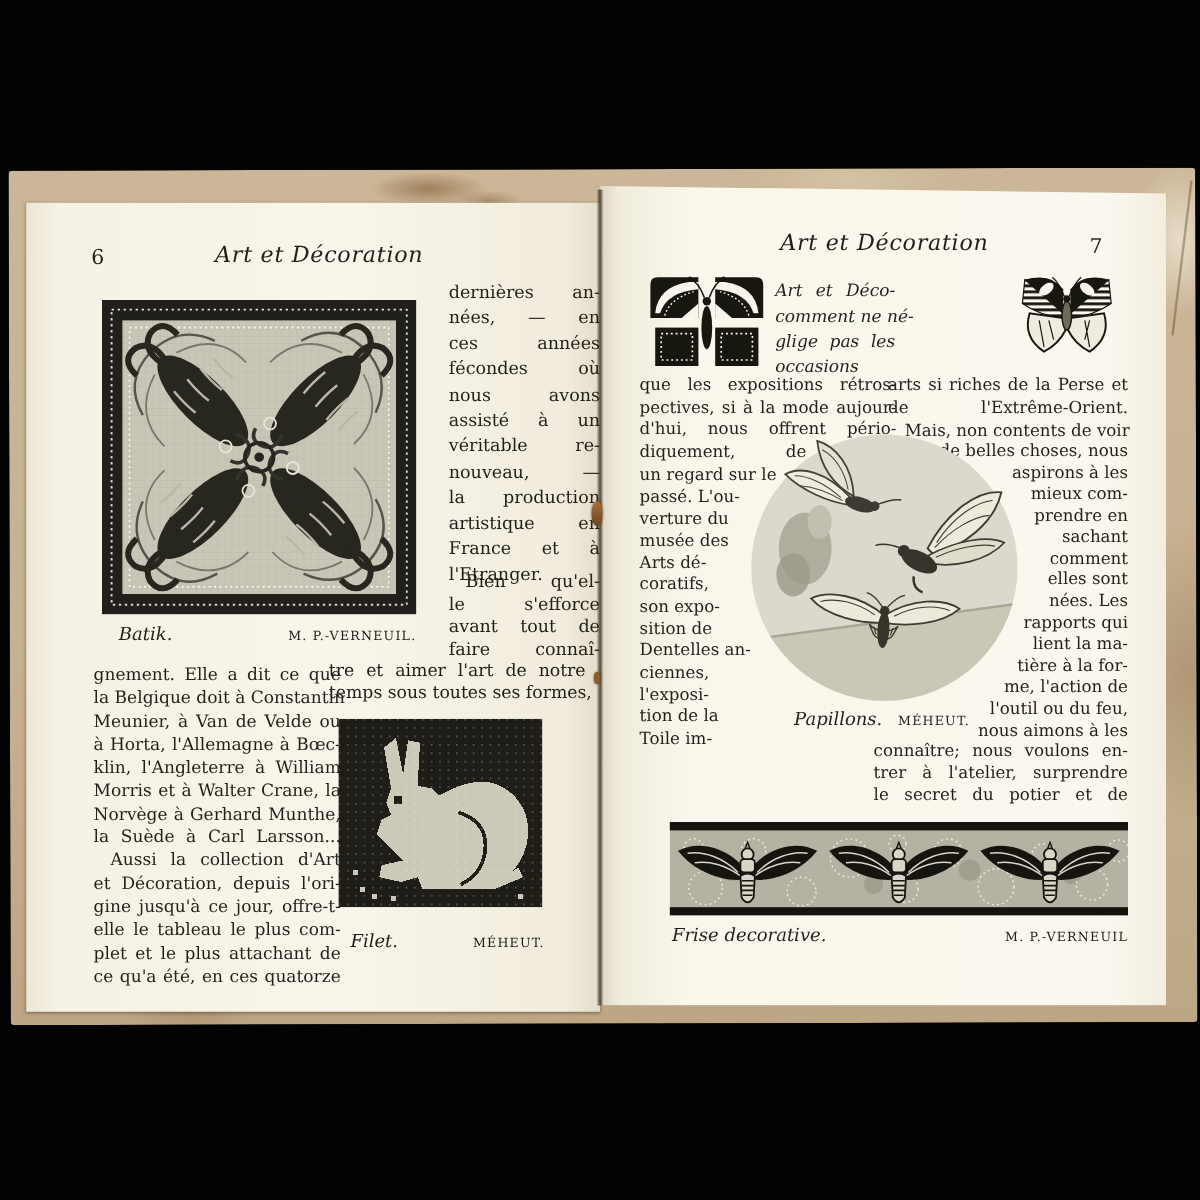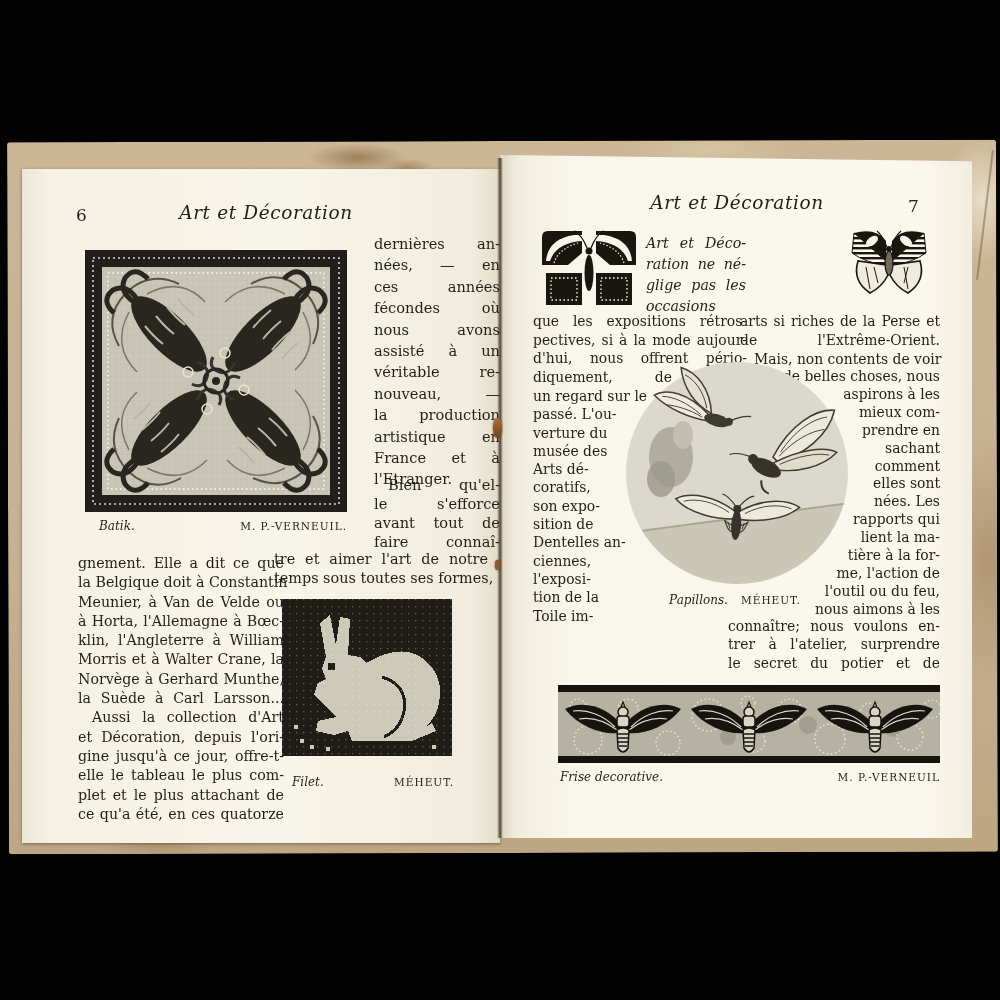--- a/index.html
+++ b/index.html
@@ -32,21 +32,21 @@
   .staple.s2{left:495px;top:560px;width:5px;height:10px;}
   
   .pagenum{position:absolute;font-size:17px;}
   .running-title{position:absolute;font-style:italic;font-size:18.5px;letter-spacing:.6px;text-align:center;}
   .tcol{position:absolute;}
   .tcol div{font-size:var(--fs,14.4px);line-height:var(--lh,19px);white-space:nowrap;
             text-align:justify;text-align-last:justify;}
   .ragged-left div{text-align:left;text-align-last:left;}
   .ragged-right div{text-align:right;text-align-last:right;}
   .cap-row{position:absolute;display:flex;justify-content:space-between;align-items:baseline;}
-  .caption{font-style:italic;font-size:12px;}
+  .caption{font-style:italic;font-size:15px;}
   .credit{font-size:10.5px;letter-spacing:1px;}
   .cap-center{position:absolute;text-align:center;}
   .cap-center .credit{margin-left:8px;}
   .art{position:absolute;}
   svg{display:block;}
 </style>
 </head>
 <body>
 
 <div class="scene">
@@ -226,21 +226,21 @@
         <path d="M46 38 L74 34 Q80 54 62 66 Q50 60 44 48 Z" fill="#efecdf" stroke="#17160f" stroke-width="1.6"></path>
         <path d="M20 40 L24 62 M28 40 L32 56 M58 40 L62 62 M62 40 L58 56" stroke="#17160f" stroke-width="1" fill="none"></path>
         <ellipse cx="43" cy="36" rx="4" ry="12" fill="#6e6b5c" stroke="#17160f" stroke-width="1.2"></ellipse>
         <circle cx="43" cy="22" r="3" fill="#17160f"></circle>
         <path d="M41 20 Q36 8 31 4 M45 20 Q50 8 55 4" stroke="#17160f" stroke-width="1.1" fill="none"></path>
       </svg>
     </div>
 
     <div class="tcol" style="left:146px;top:78px;width:100px;--lh:21px;--fs:14.2px;font-style:italic;">
         <div>Art et Déco-</div>
-        <div>ration ne né-</div>
+        <div>comment ne né-</div>
         <div>glige pas les</div>
         <div>occasions</div>
       </div>
 
     <div class="tcol" style="left:33px;top:157px;width:214px;--lh:18.6px;--fs:13.9px;">
         <div>que les expositions rétros-</div>
         <div>pectives, si à la mode aujour-</div>
         <div>d'hui, nous offrent pério-</div>
         <div>diquement, de jeter</div>
       </div>

